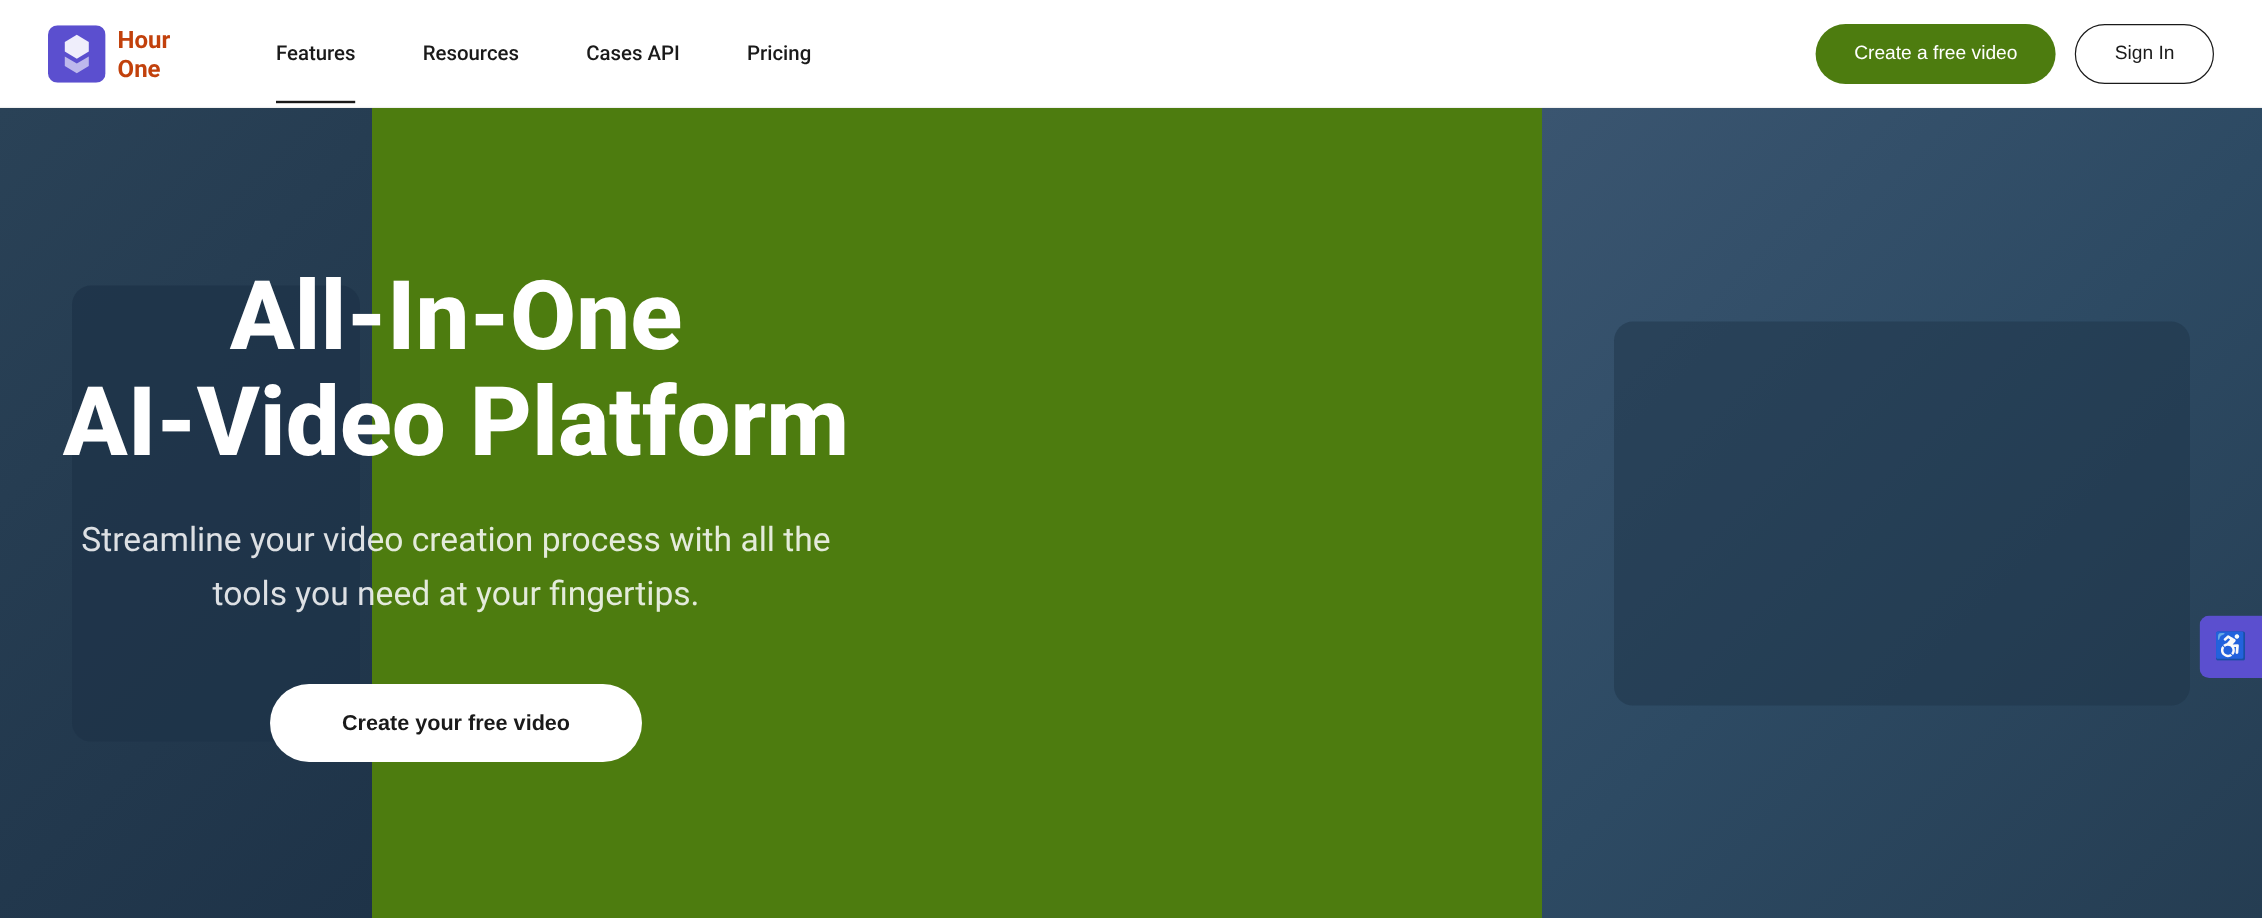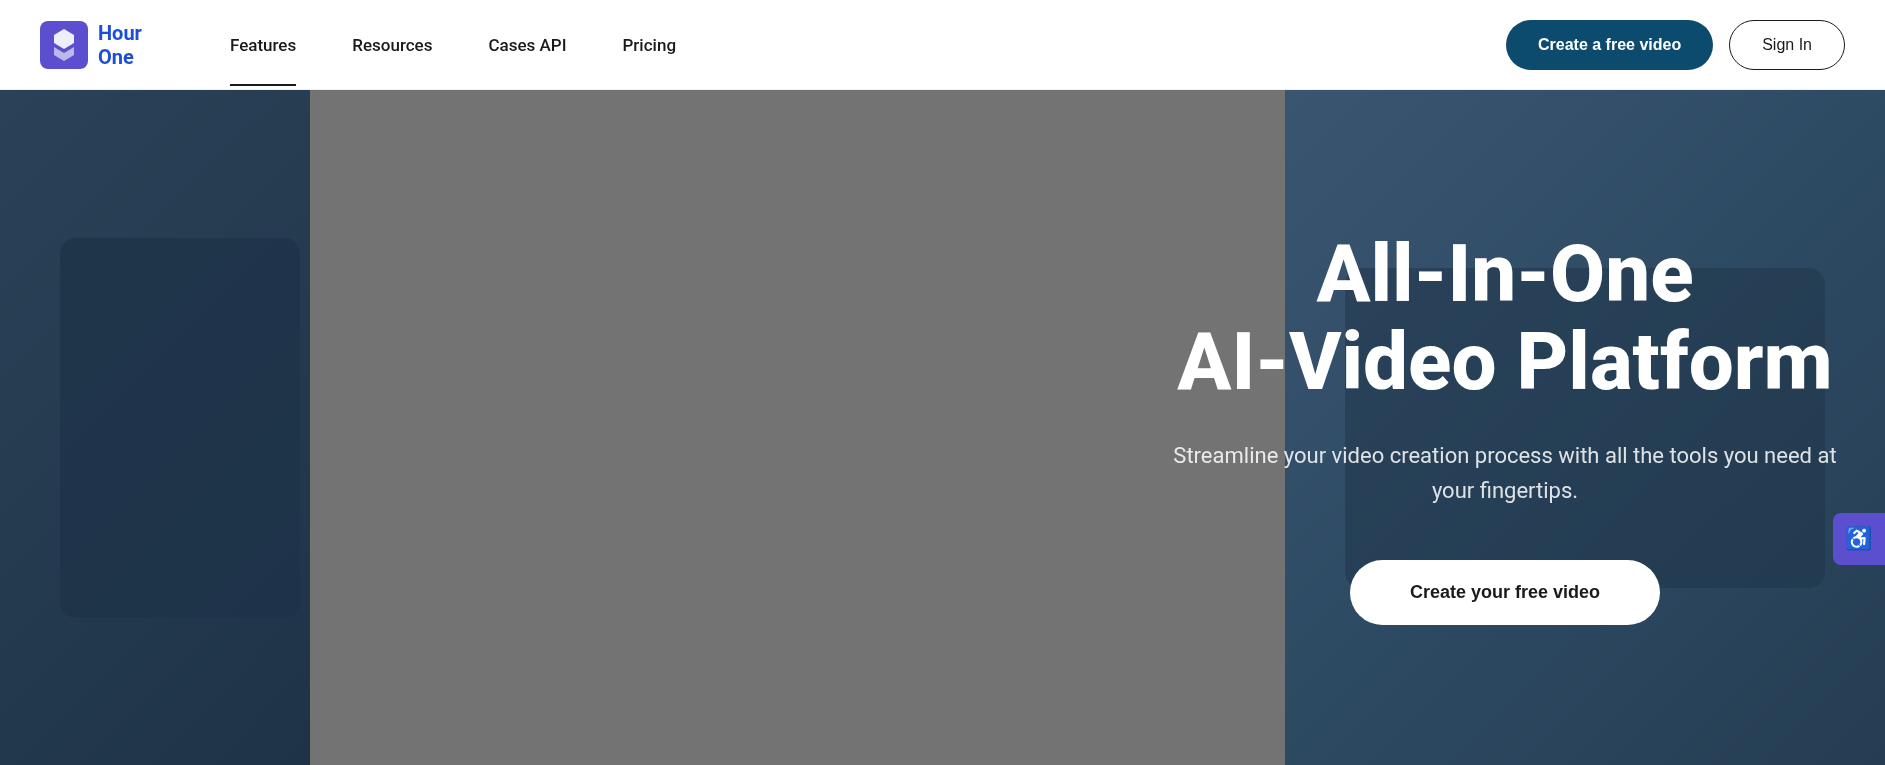--- a/index.html
+++ b/index.html
@@ -38,21 +38,21 @@
 
     .logo-icon {
       width: 48px;
       height: 48px;
     }
 
     .logo-text {
       font-size: 20px;
       font-weight: 700;
       line-height: 1.2;
-      color: #1d4ed8;
+      color: #c2410c;
     }
 
     .nav-links {
       display: flex;
       align-items: center;
       gap: 0;
       flex: 1;
     }
 
     .nav-item {
@@ -79,27 +79,27 @@
     }
 
     .nav-actions {
       display: flex;
       align-items: center;
       gap: 16px;
       margin-left: auto;
     }
 
     .btn-create {
-      background: #0c4a6e;
+      background: #4d7c0f;
       color: #ffffff;
       border: none;
       border-radius: 50px;
       padding: 16px 32px;
       font-size: 16px;
-      font-weight: 700;
+      font-weight: 400;
       cursor: pointer;
       white-space: nowrap;
     }
 
     .btn-signin {
       background: transparent;
       color: #1a1a1a;
       border: 1.5px solid #1a1a1a;
       border-radius: 50px;
       padding: 15px 32px;
@@ -108,24 +108,24 @@
       cursor: pointer;
       white-space: nowrap;
       text-align: center;
     }
 
     
     .hero {
       position: relative;
       width: 100%;
       height: 675px;
-      background: #737373;
+      background: #4d7c0f;
       display: flex;
       flex-direction: column;
-      align-items: flex-end;
+      align-items: flex-start;
       justify-content: center;
       overflow: hidden;
     }
 
     
     .hero::before {
       content: '';
       position: absolute;
       left: 0;
       top: 0;
@@ -189,21 +189,21 @@
 
     .hero-title {
       font-size: 80px;
       font-weight: 800;
       color: #ffffff;
       line-height: 1.1;
       margin-bottom: 32px;
     }
 
     .hero-subtitle {
-      font-size: 22px;
+      font-size: 28px;
       color: rgba(255, 255, 255, 0.85);
       line-height: 1.6;
       margin-bottom: 52px;
       max-width: 680px;
       margin-left: auto;
       margin-right: auto;
     }
 
     .btn-hero {
       background: #ffffff;

